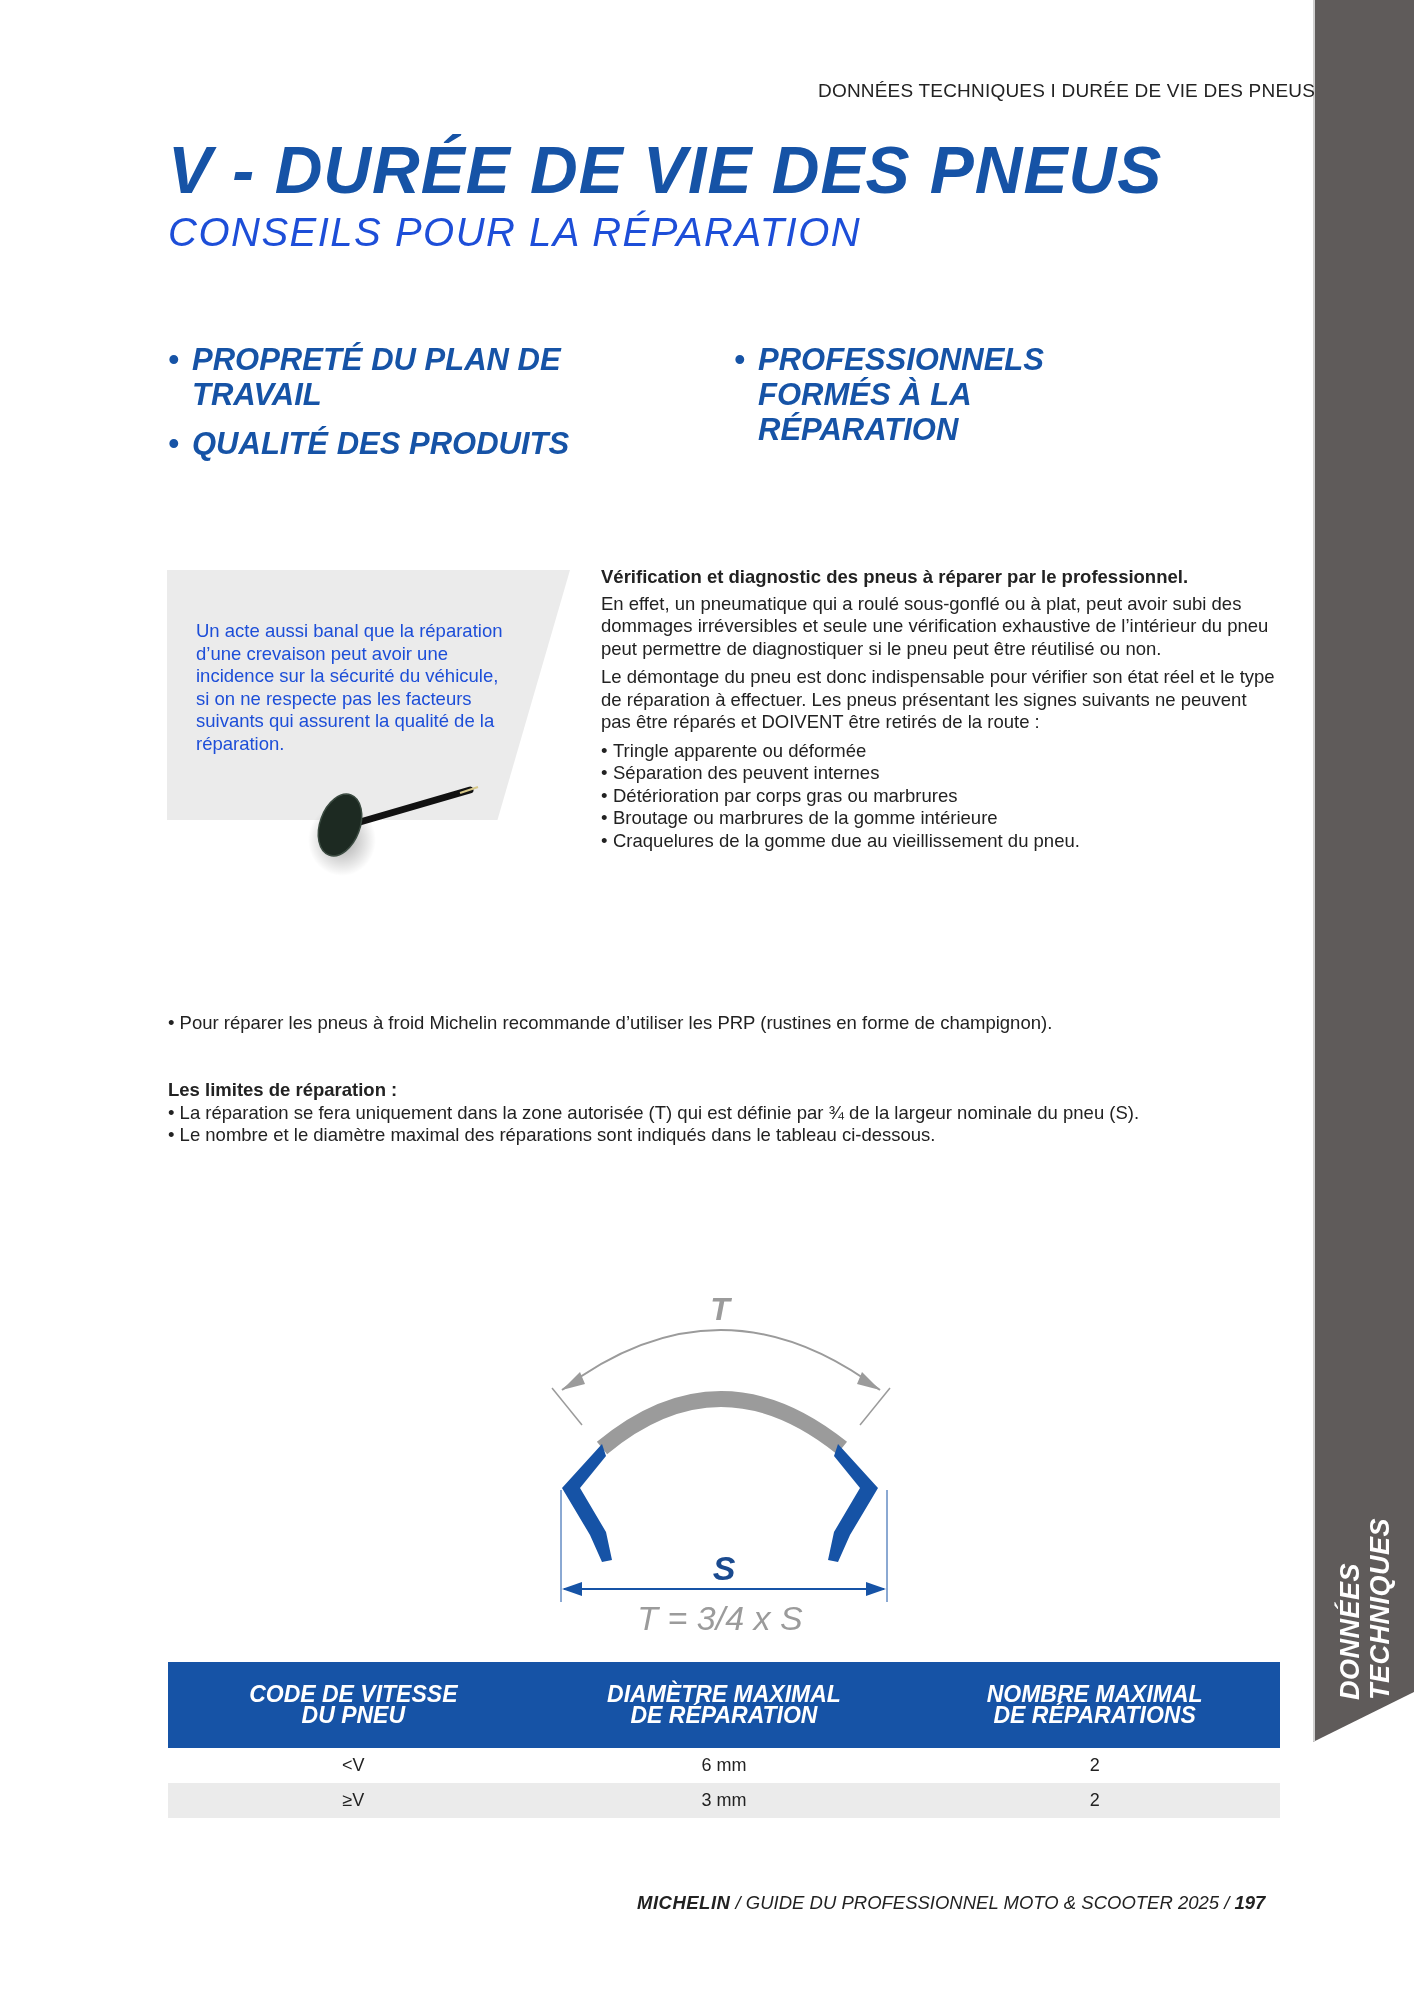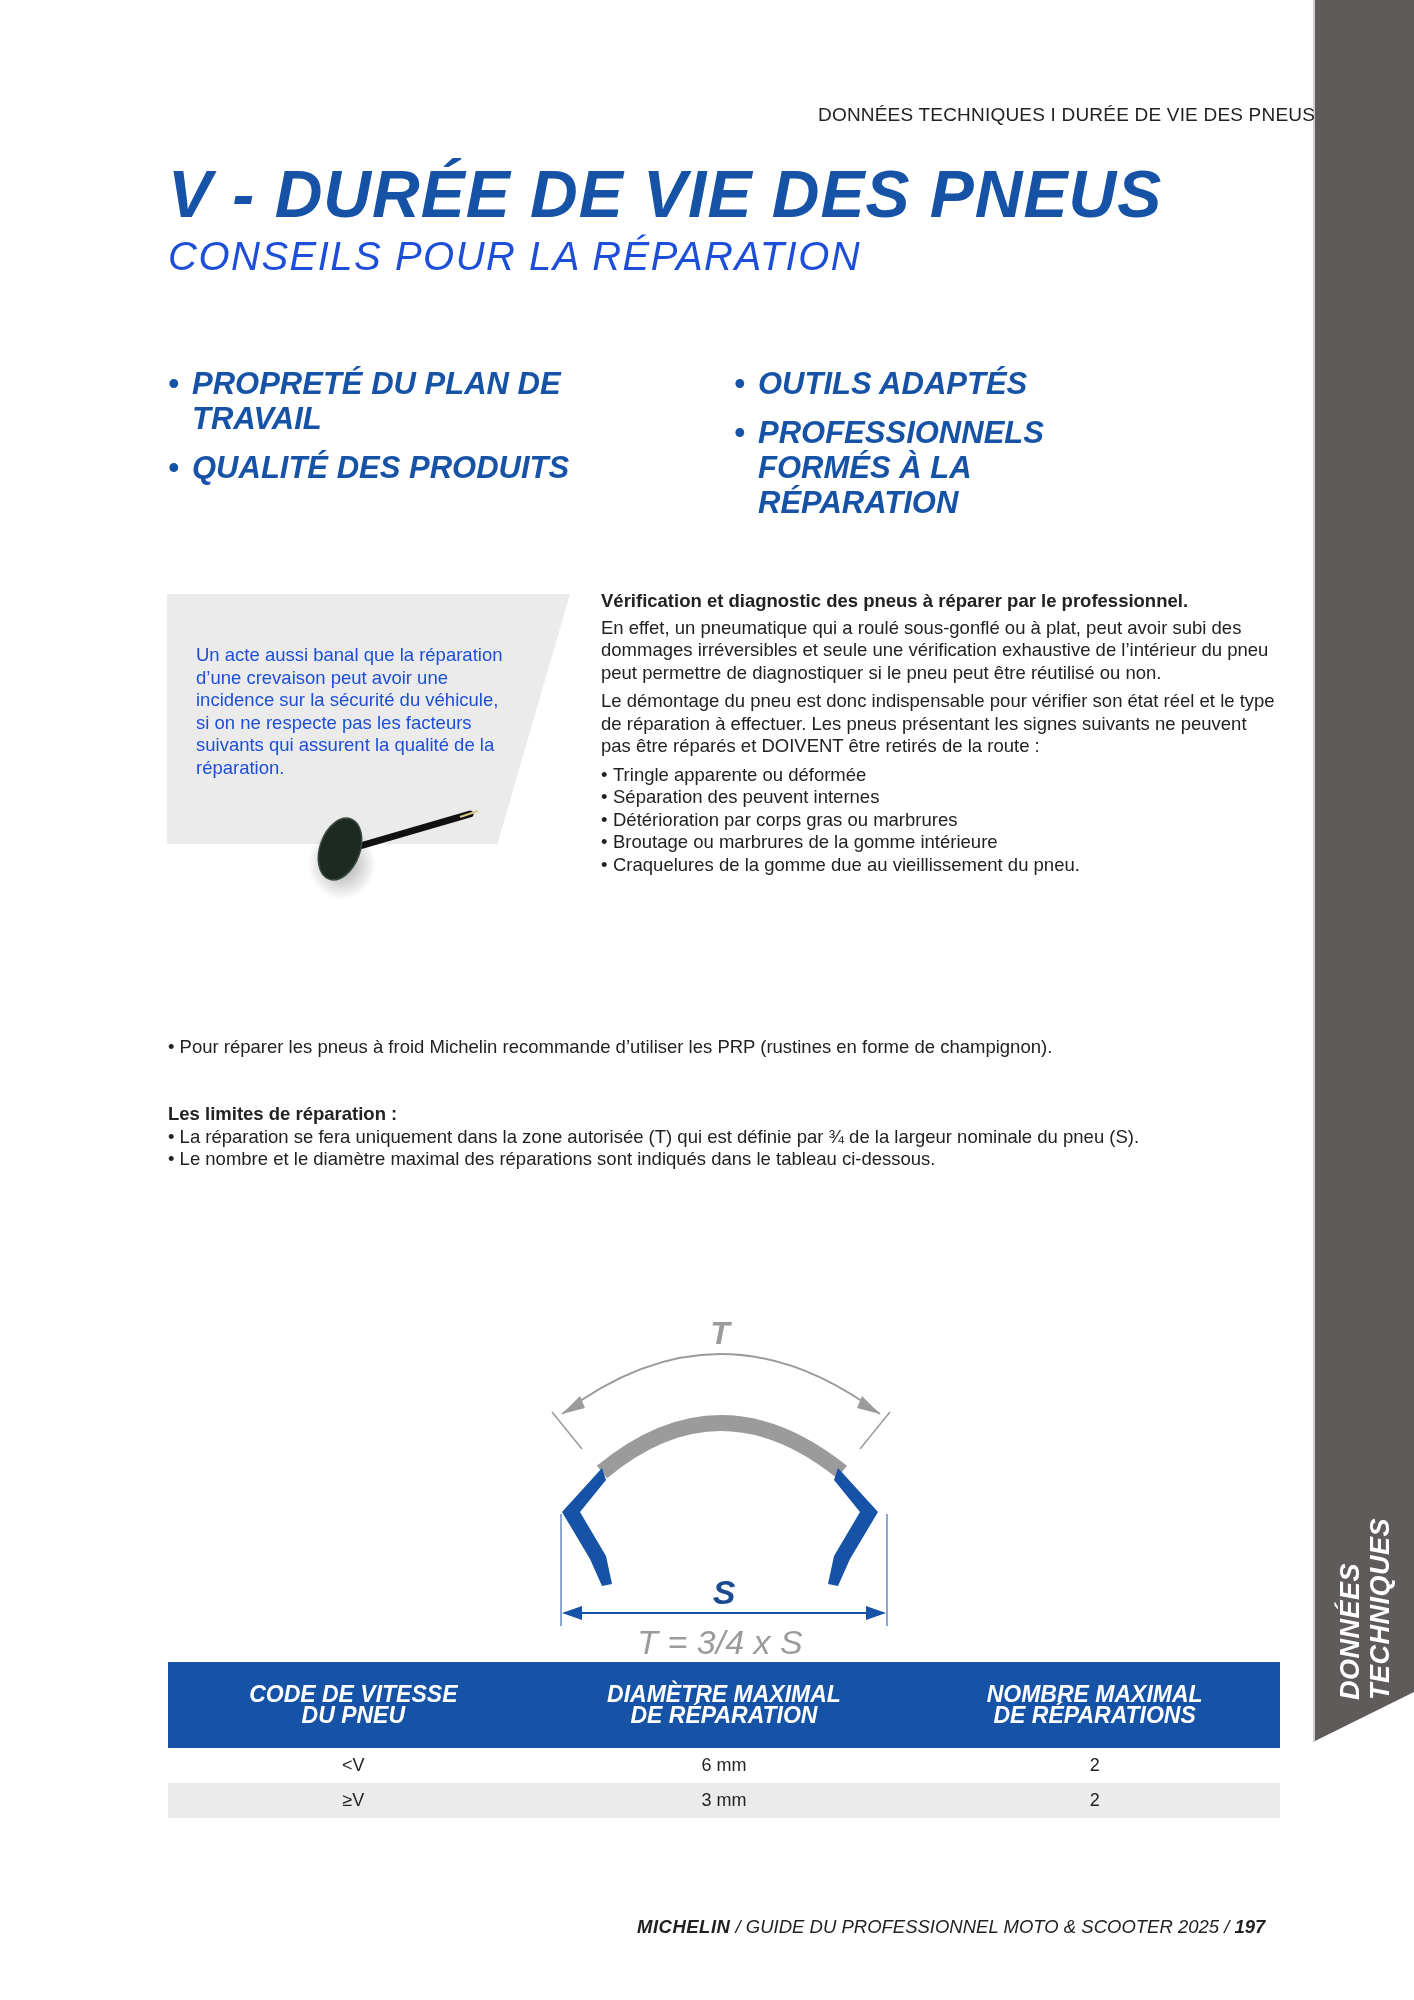--- a/index.html
+++ b/index.html
@@ -1,18 +1,18 @@
 <!DOCTYPE html>
 <html><head>
 <meta charset="utf-8">
 <style>
   html, body { margin:0; padding:0; }
   body { width:1414px; height:2000px; position:relative; background:#ffffff; overflow:hidden;
          font-family:"Liberation Sans", sans-serif; color:#1a1a1a; }
-  .abs { position:absolute;margin-top:24px; }
+  .abs { position:absolute; }
   .side-band { position:absolute; left:1313px; top:0; width:101px; height:1742px; background:#5f5b5a;
                clip-path:polygon(0 0,100% 0,100% 1692px,0 1742px); border-left:2px solid #cfcfcf; box-sizing:border-box; }
   .side-label { position:absolute; left:1335px; top:1490px; width:60px; height:210px; }
   .side-label span { position:absolute; transform:rotate(-90deg); transform-origin:left top; white-space:nowrap;
                color:#fff; font-weight:bold; font-style:italic; font-size:27px; letter-spacing:0.5px; line-height:30px; }
   .breadcrumb { left:818px; top:80px; font-size:19px; color:#222; letter-spacing:0.2px; white-space:nowrap; }
   .title { left:168px; top:132px; font-size:66px; font-weight:900; font-style:italic; color:#1653a6; letter-spacing:1px; white-space:nowrap; }
   .subtitle { left:168px; top:210px; font-size:40px; font-style:italic; color:#1d4ed8; letter-spacing:1.5px; white-space:nowrap; }
   .bullets { font-size:31px; font-weight:900; font-style:italic; color:#1653a6; line-height:35px; }
   .bullets .item { position:relative; padding-left:24px; margin-bottom:14px; }
@@ -50,21 +50,20 @@
 
 <div class="abs breadcrumb">DONNÉES TECHNIQUES  I DURÉE DE VIE DES PNEUS</div>
 <div class="abs title">V - DURÉE DE VIE DES PNEUS</div>
 <div class="abs subtitle">CONSEILS POUR LA RÉPARATION</div>
 
 <div class="abs bullets" style="left:168px; top:342px; width:520px;">
   <div class="item">PROPRETÉ DU PLAN DE TRAVAIL</div>
   <div class="item">QUALITÉ DES PRODUITS</div>
 </div>
 <div class="abs bullets" style="left:734px; top:342px; width:420px;">
-  <div class="item">OUTILS ADAPTÉS</div>
   <div class="item" style="width:300px;">PROFESSIONNELS FORMÉS À LA RÉPARATION</div>
 </div>
 
 <div class="abs grey-box"></div>
 <div class="abs grey-text">Un acte aussi banal que la réparation d’une crevaison peut avoir une incidence sur la sécurité du véhicule, si on ne respecte pas les facteurs suivants qui assurent la qualité de la réparation.</div>
 <div class="abs plug">
   <svg width="190" height="110" viewBox="0 0 190 110">
     <defs>
       <radialGradient id="sh" cx="50%" cy="50%" r="50%">
         <stop offset="0%" stop-color="#000" stop-opacity="0.35"></stop>

